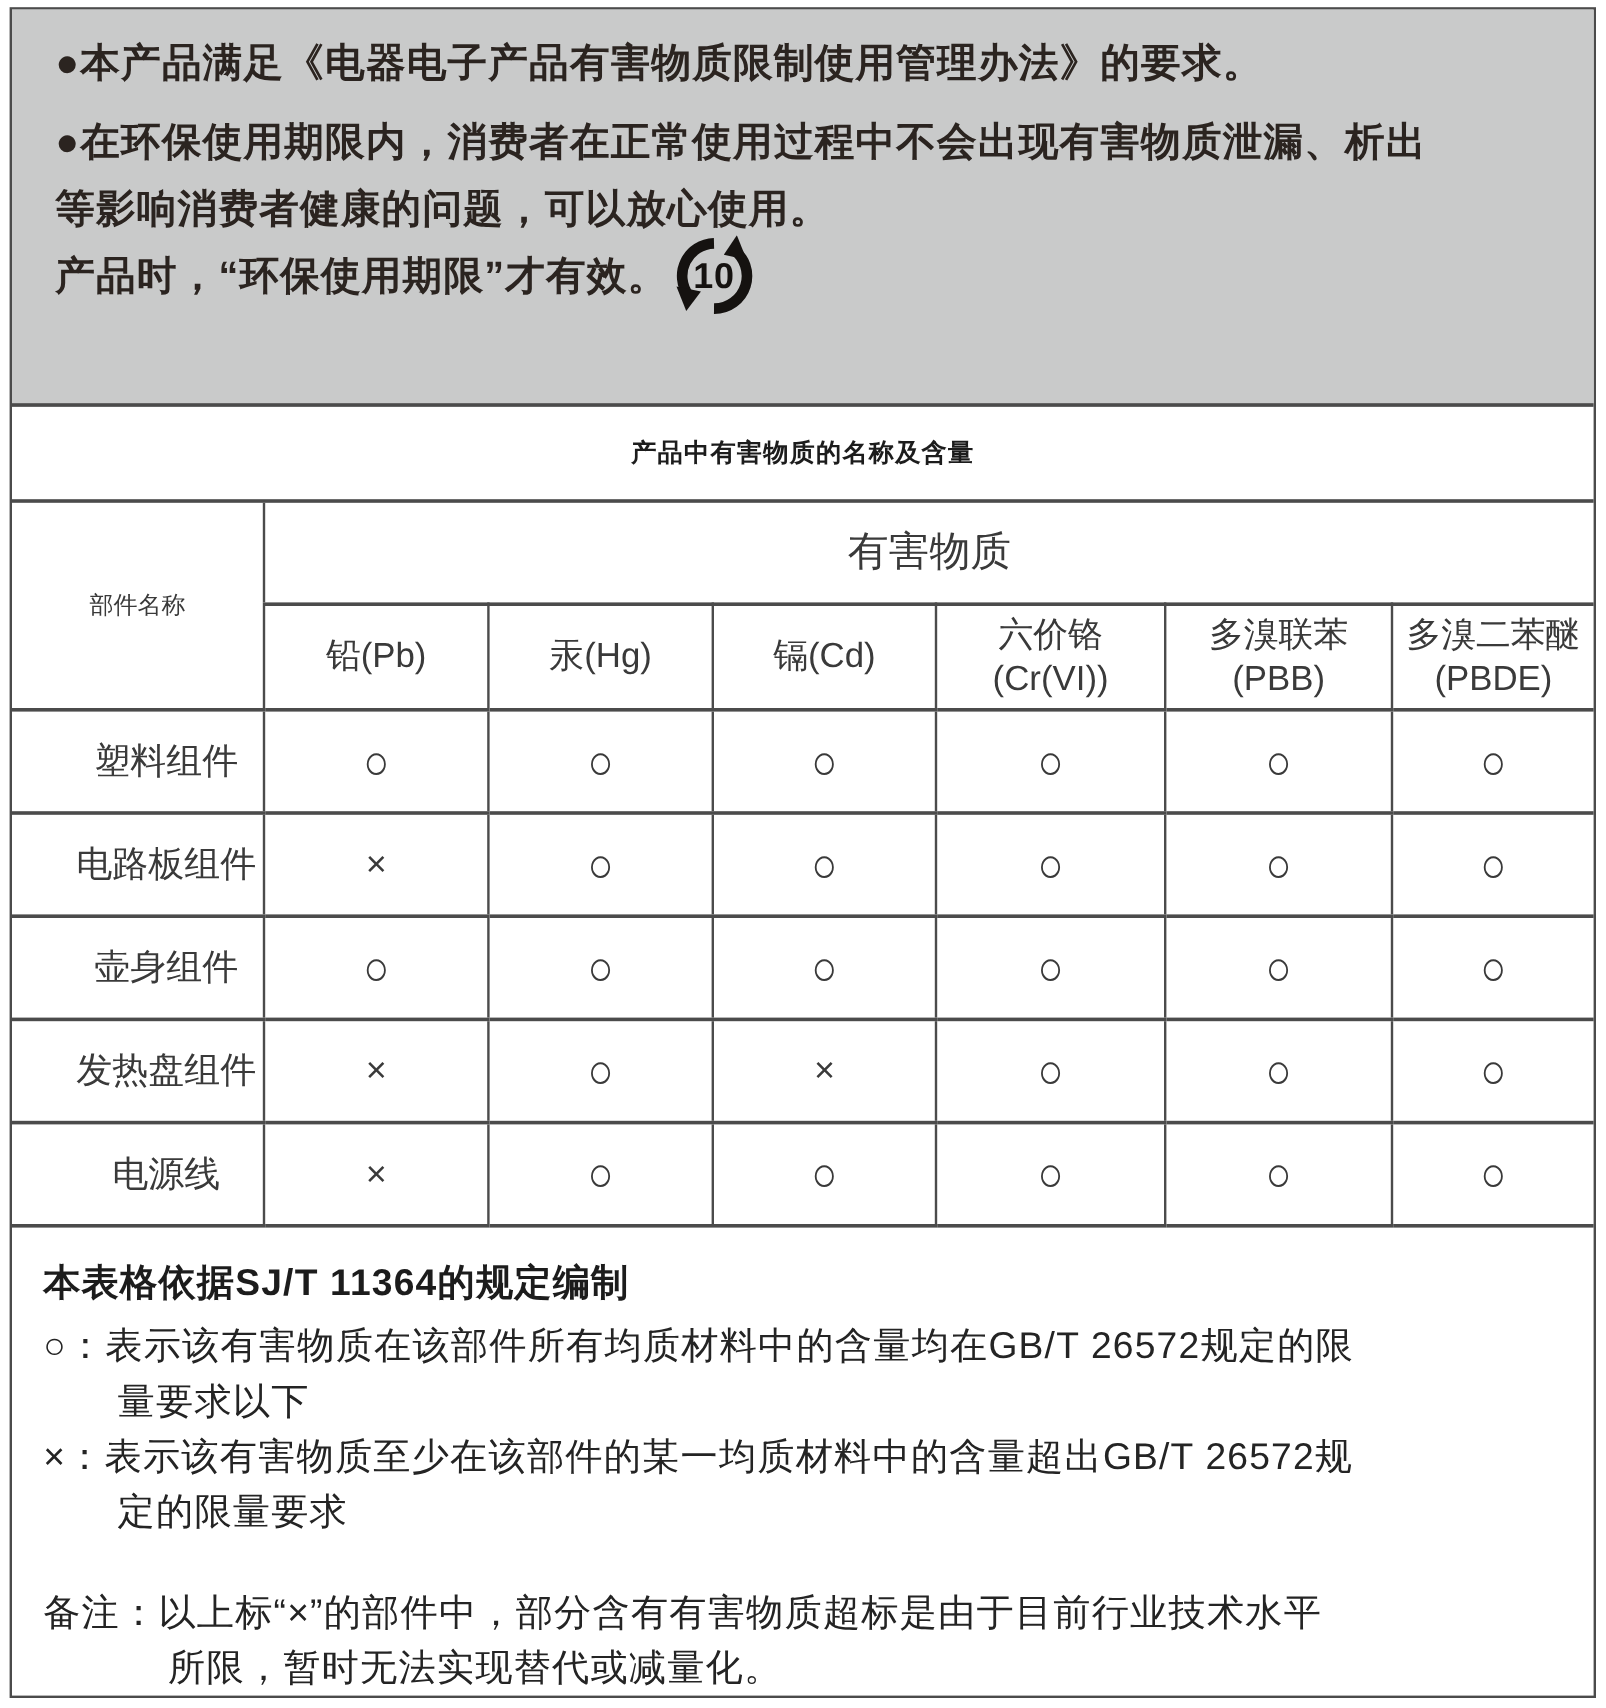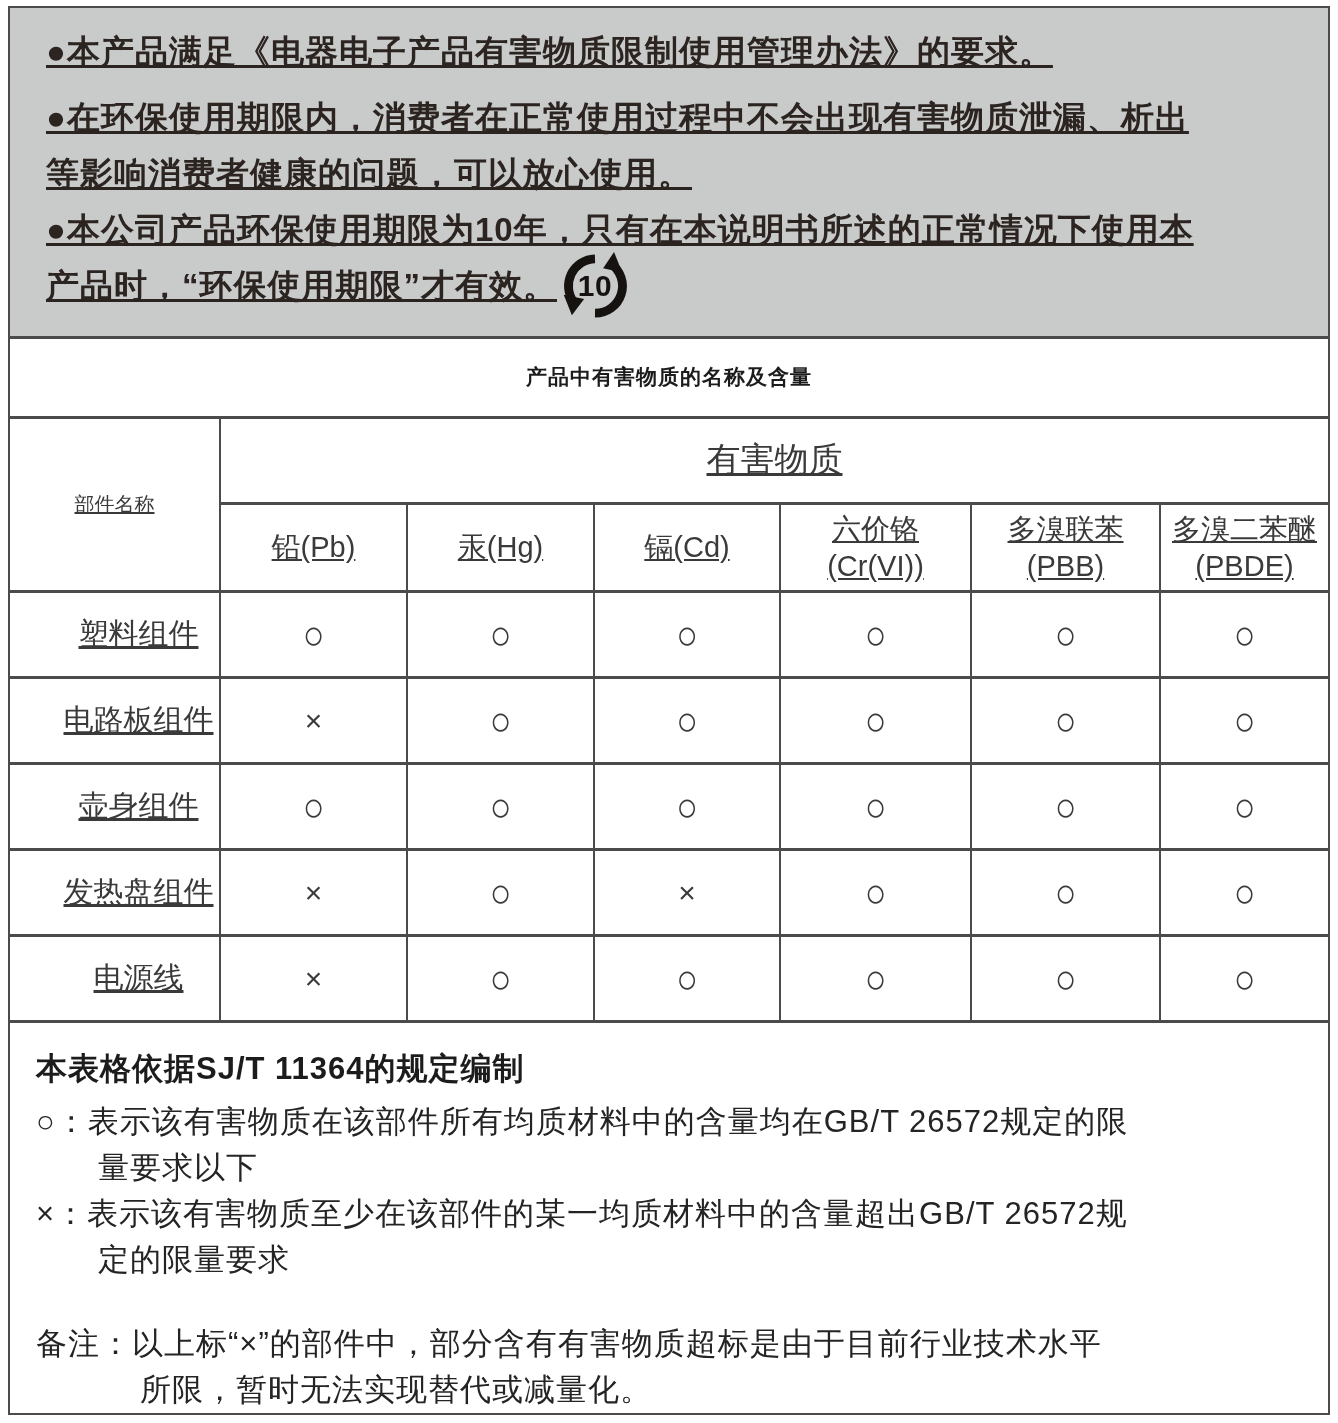--- a/index.html
+++ b/index.html
@@ -10,37 +10,37 @@
   .page {
     position:absolute; left:8px; top:6px; width:1322px; height:1409px;
     border:2px solid #4b4b4b; box-sizing:border-box;
     display:flex; flex-direction:column; background:#ffffff;
   }
   
   .info-box {
     background:#c9caca; border-bottom:3px solid #4b4b4b;
     height:349px; box-sizing:border-box;
     padding:16px 26px 16px 36px;
-    font-weight:bold; font-size:33px; color:#2b2420; letter-spacing:1px;text-decoration:underline;
+    font-weight:bold; font-size:33px; color:#2b2420; letter-spacing:1px;
   }
   .info-line { line-height:56px; height:56px; white-space:nowrap; }
   .info-line.first { margin-bottom:10px; }
   .info-line.last { display:flex; align-items:center; }
   .efup { margin-left:4px; flex:0 0 auto; }
   
   .title-row {
     height:84px; box-sizing:border-box; border-bottom:3px solid #4b4b4b;
     display:flex; align-items:center; justify-content:center;
     font-weight:bold; font-size:21px; color:#1c1c1c; letter-spacing:1px;
   }
   
   table { border-collapse:collapse; width:100%; table-layout:fixed; color:#3a3a3a; }
   td {
     border:2px solid #4b4b4b; border-top-width:3px; border-bottom-width:3px;
-    text-align:center; vertical-align:middle; padding:0; box-sizing:border-box;text-decoration:underline;
+    text-align:center; vertical-align:middle; padding:0; box-sizing:border-box;
   }
   td:first-child { border-left:0; }
   td:last-child { border-right:0; }
   tr.hdr1 td { border-top:0; }
   .part-hdr { font-size:20px; }
   .haz-hdr  { font-size:34px; height:85px; }
   tr.hdr2 td { height:88px; }
   .sub { font-size:29px; line-height:37px; white-space:pre-line; }
   tr.data-row td { height:86px; }
   .part { font-size:30px;padding-left:48px; }
@@ -57,21 +57,20 @@
 </style>
 </head>
 <body>
 
 <div class="page">
 
   <div class="info-box">
     <div class="info-line first">●本产品满足《电器电子产品有害物质限制使用管理办法》的要求。</div>
     <div class="info-line">●在环保使用期限内，消费者在正常使用过程中不会出现有害物质泄漏、析出</div>
     <div class="info-line">等影响消费者健康的问题，可以放心使用。</div>
-    <div class="info-line">●本公司产品环保使用期限为10年，只有在本说明书所述的正常情况下使用本</div>
     <div class="info-line last">
       <span>产品时，“环保使用期限”才有效。</span>
       <svg class="efup" width="68" height="68" viewBox="0 0 100 100">
         <path d="M 50 10 A 40 40 0 0 0 19 74" fill="none" stroke="#151210" stroke-width="13"></path>
         <path d="M 50 90 A 40 40 0 0 0 73 17" fill="none" stroke="#151210" stroke-width="13"></path>
         <polygon points="4,63 34,69 16,93" fill="#151210"></polygon>
         <polygon points="62,24 90,30 78,0" fill="#151210"></polygon>
         <text x="50" y="65" text-anchor="middle" font-size="44" font-weight="bold" fill="#151210" font-family="Liberation Sans, sans-serif">10</text>
       </svg>
     </div>

